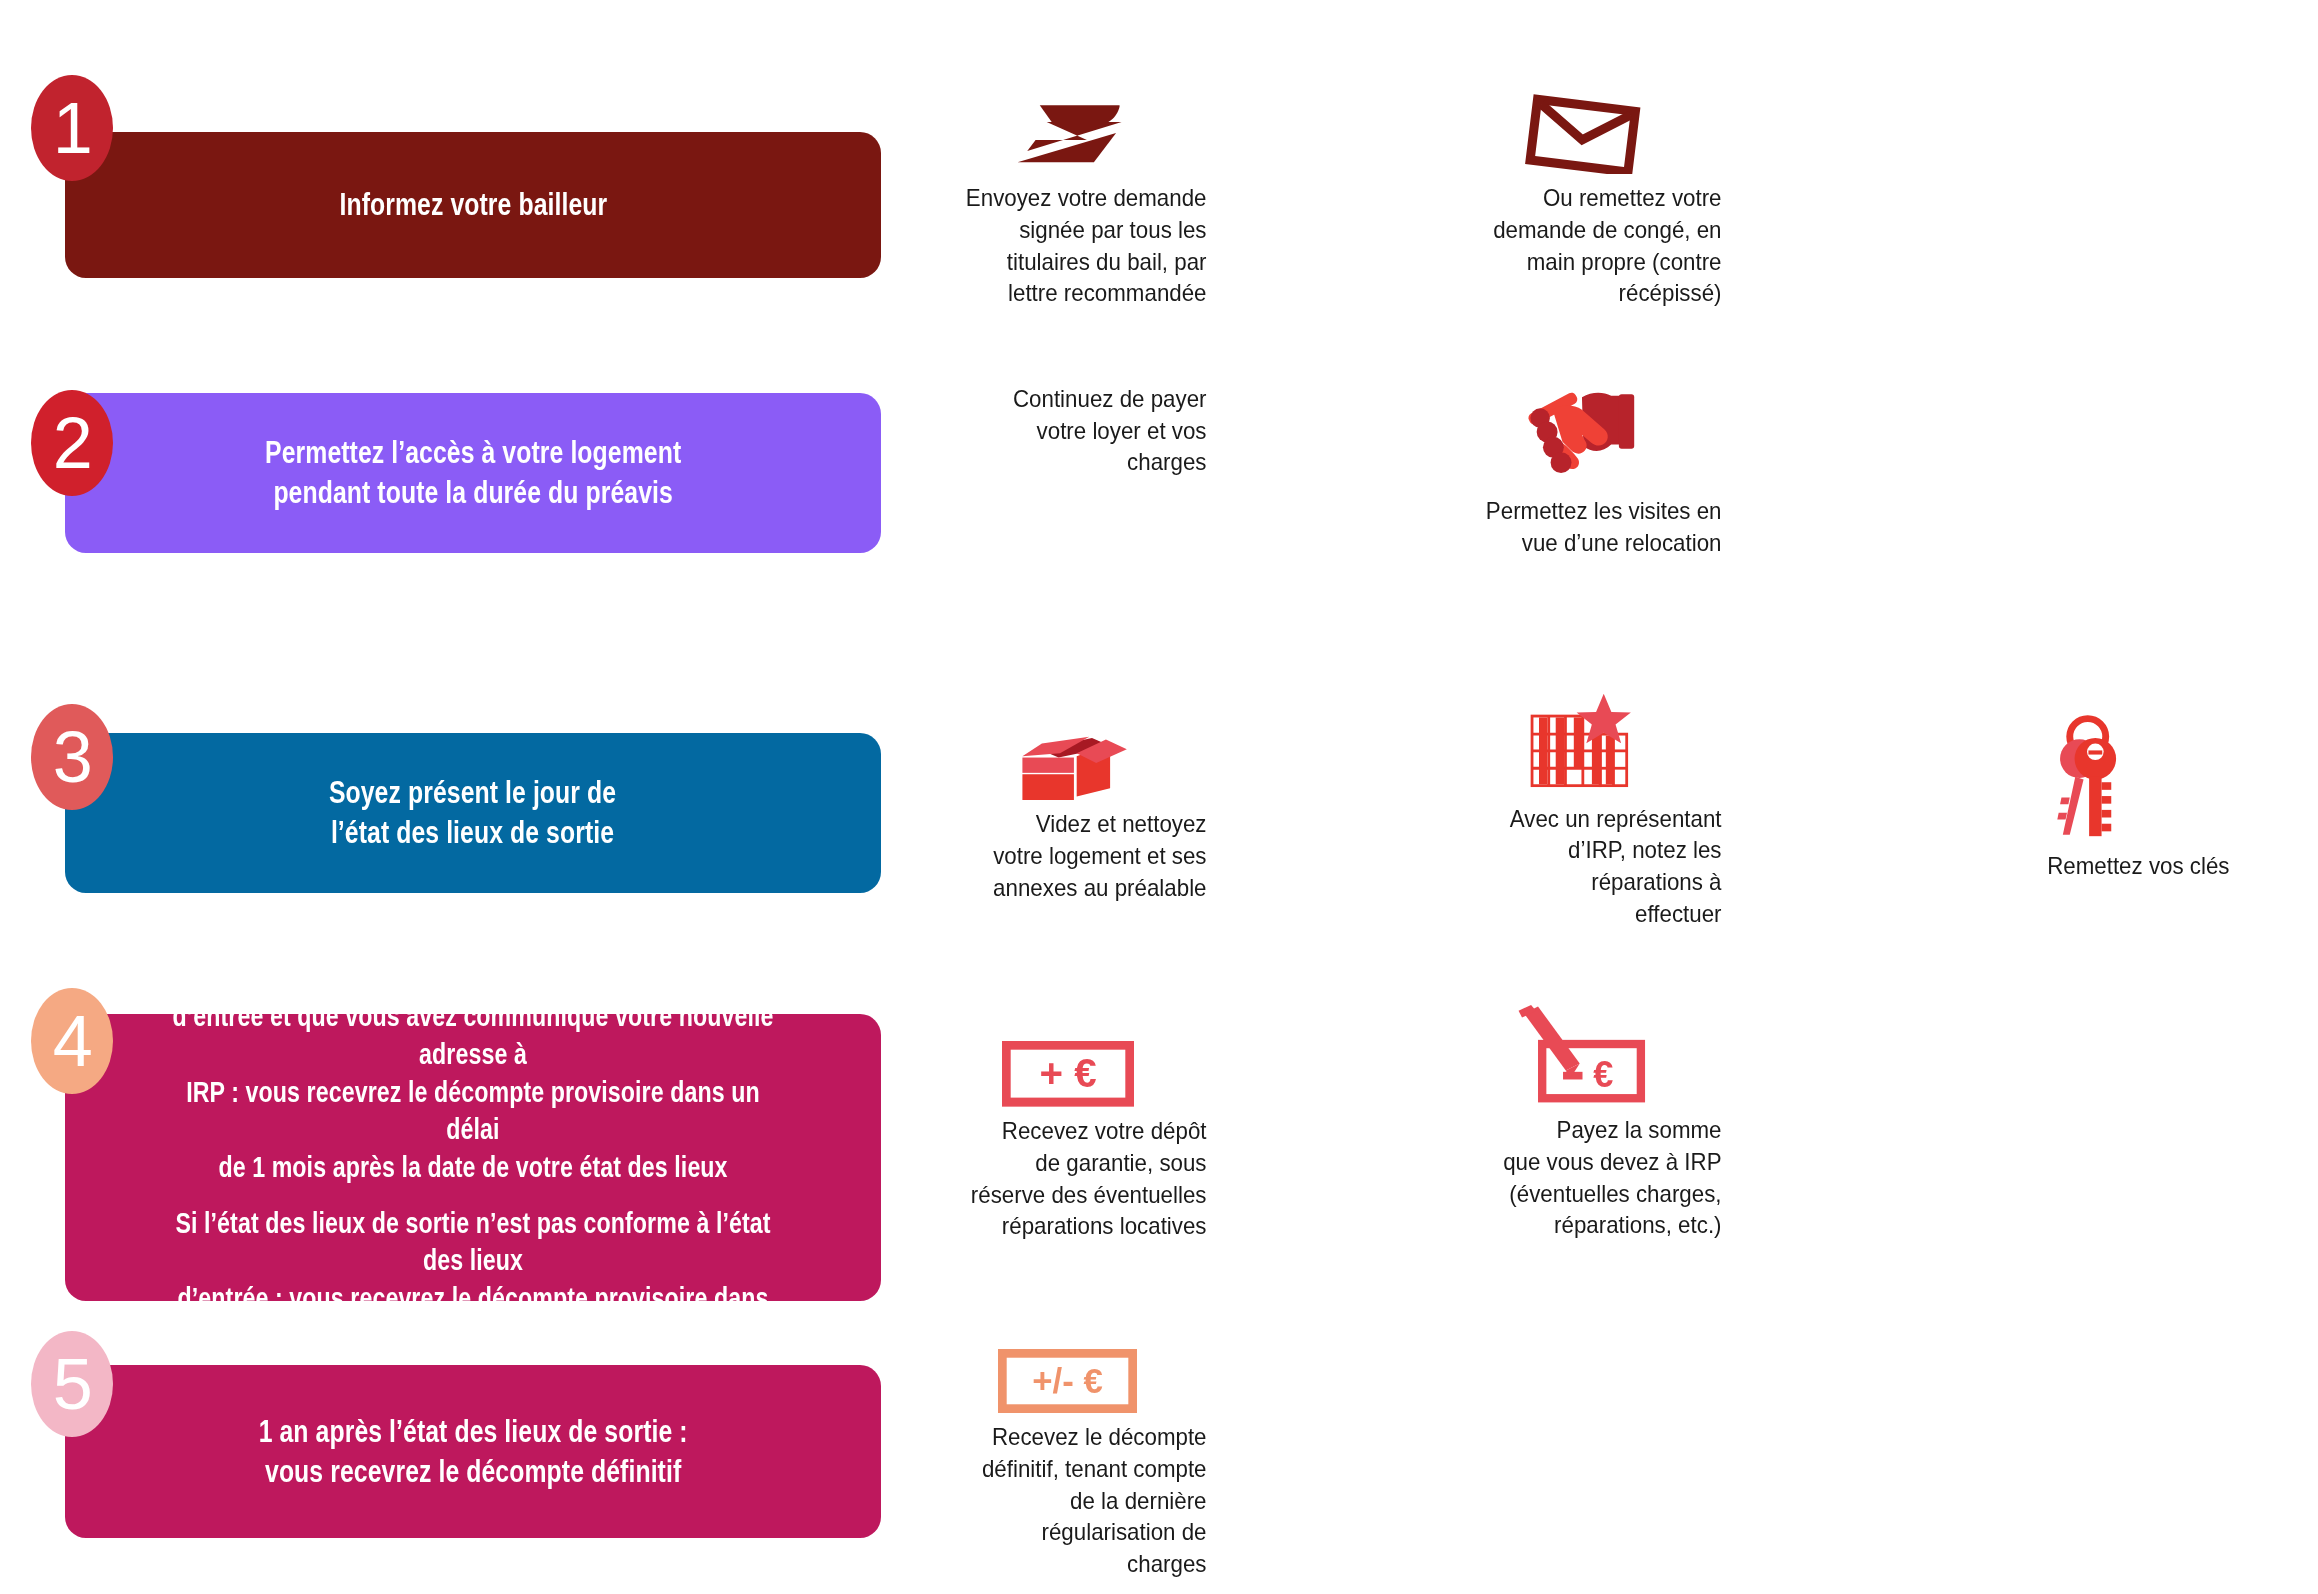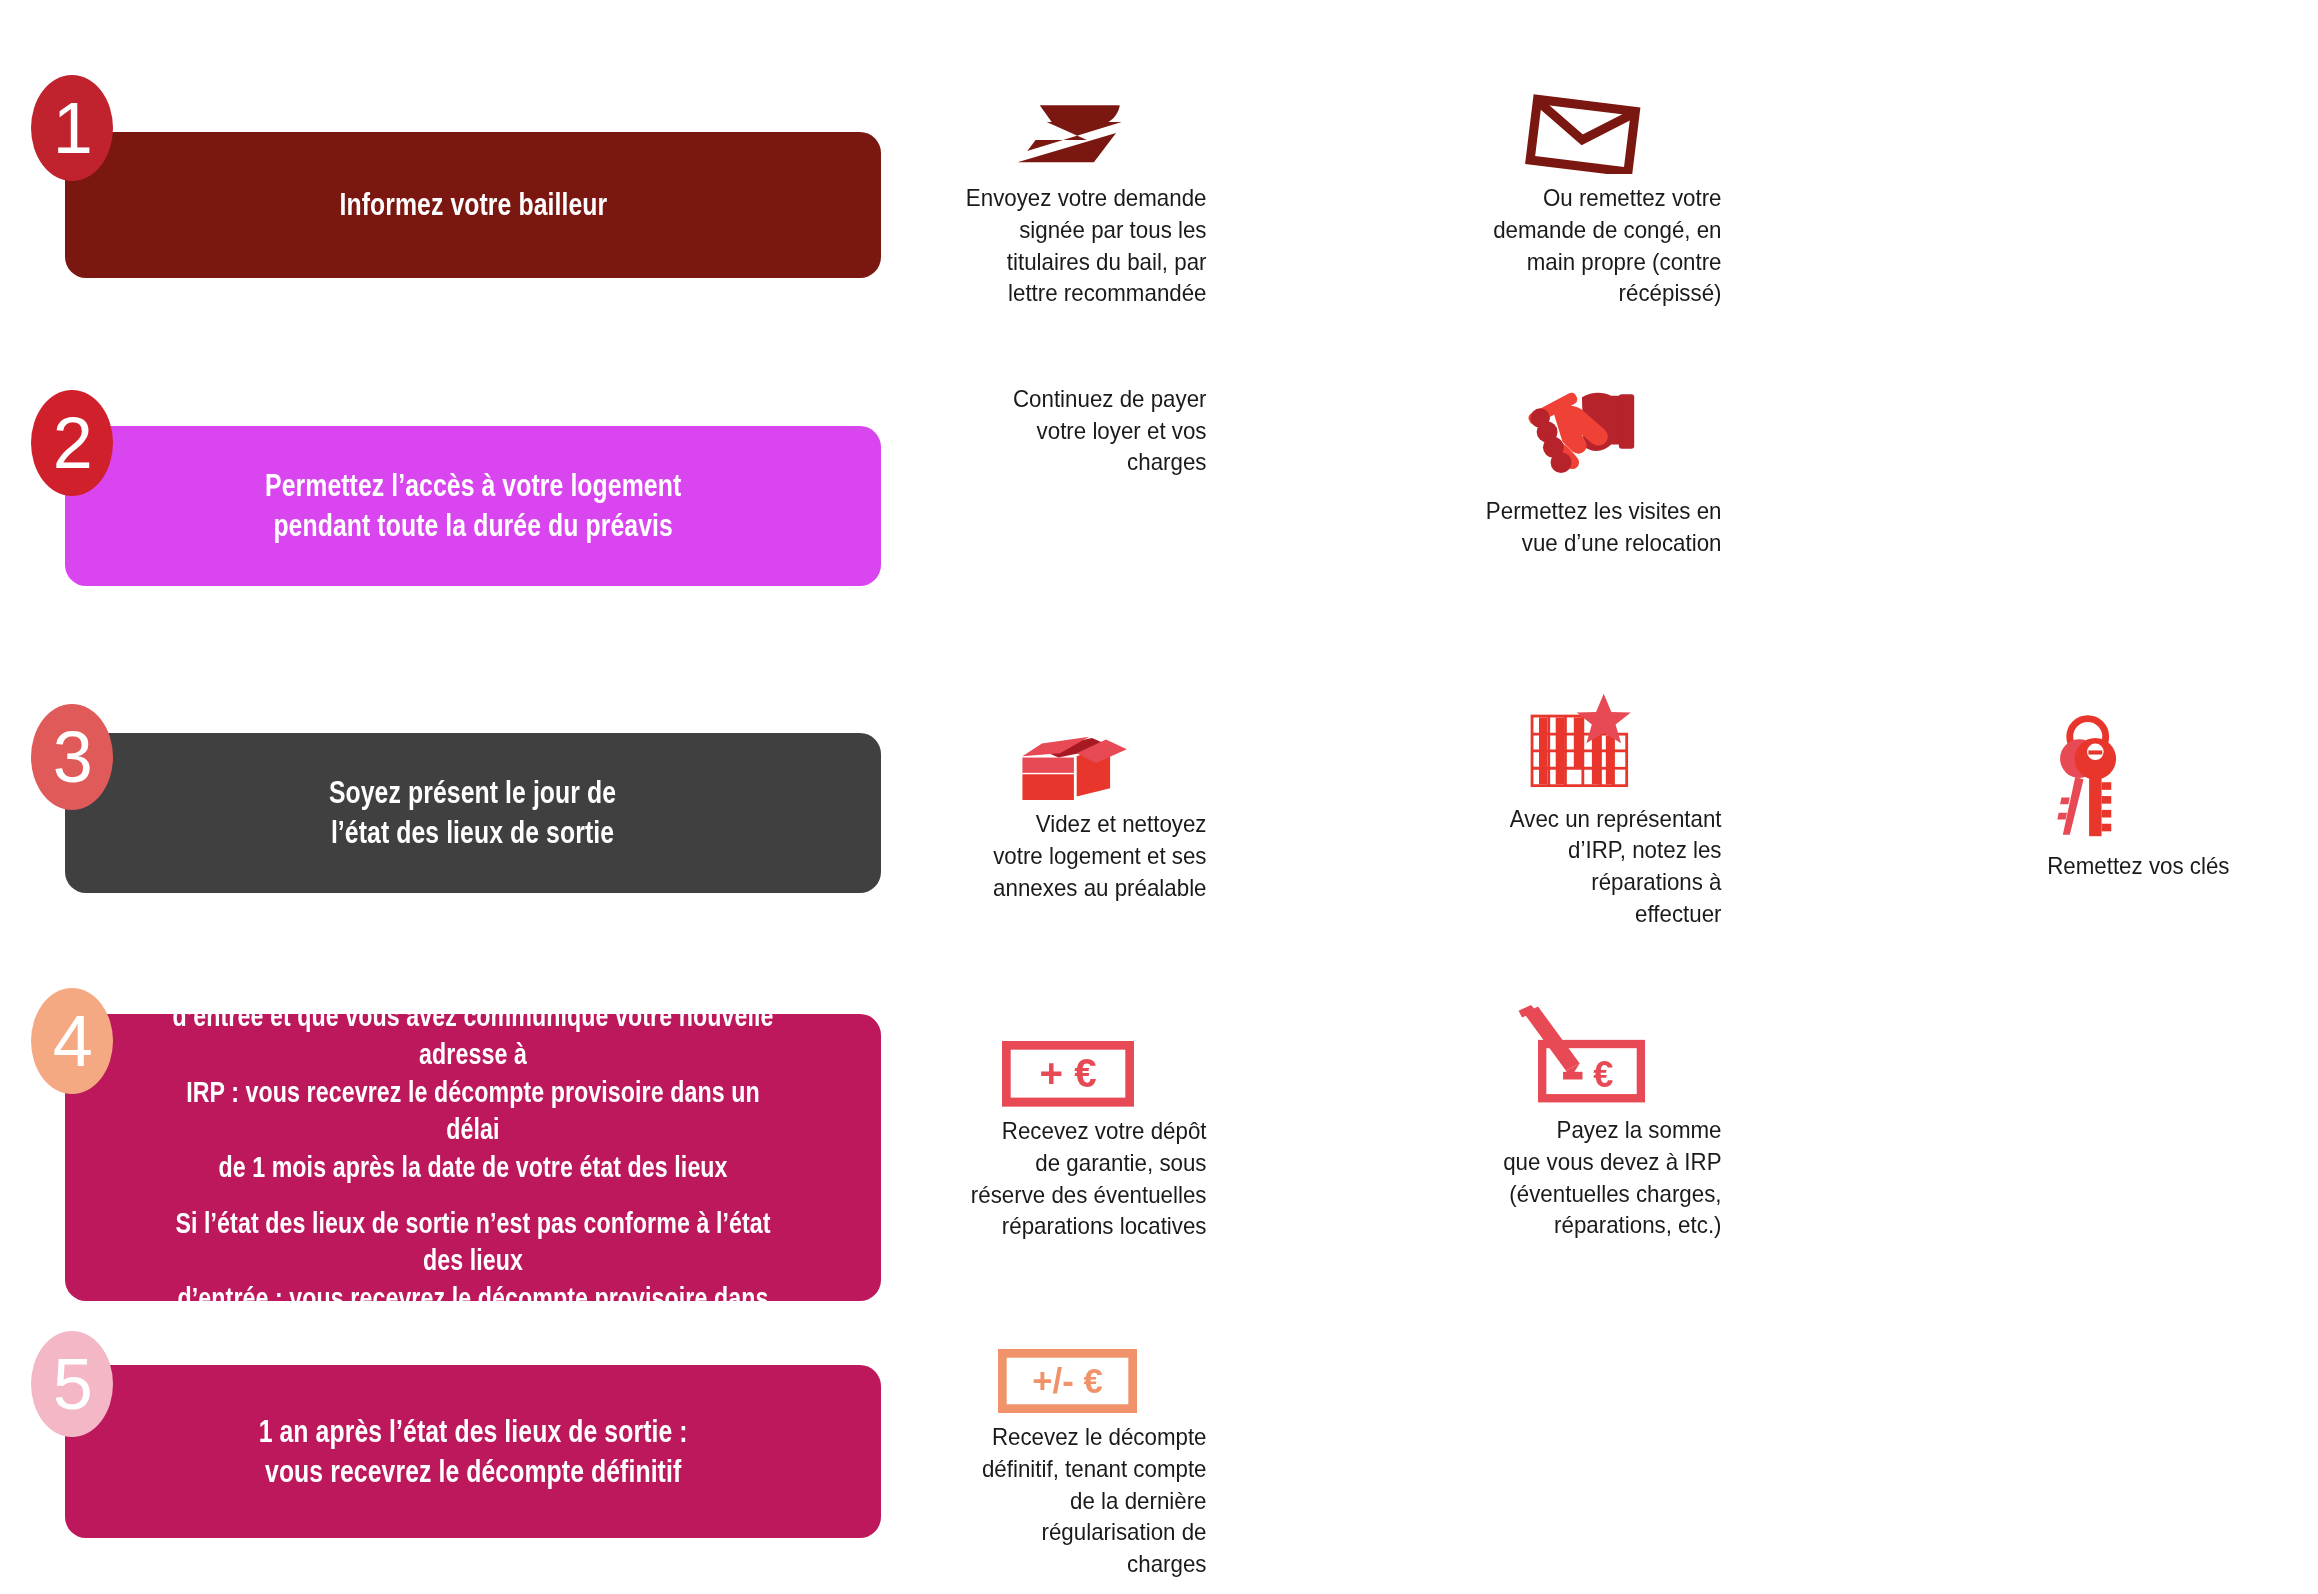--- a/index.html
+++ b/index.html
@@ -138,21 +138,21 @@
       </div>
       <div class="caption" style="white-space:pre-line;">Ou remettez votre
 demande de congé, en
 main propre (contre
 récépissé)</div>
     </div>
   </div>
 
   <div class="step-row" id="row2">
     <div class="badge" style="left:31px;top:21px;background:#d0202c;">2</div>
-    <div class="banner" style="top:57px;height:160px;background:#d946ef;">
+    <div class="banner" style="top:24px;height:160px;background:#8b5cf6;">
       <div class="banner-text">
         <div>Permettez l’accès à votre logement</div>
         <div>pendant toute la durée du préavis</div>
       </div>
     </div>
 
     <div class="cell" style="left:918px;top:14px;">
       <div class="caption" style="white-space:pre-line;">Continuez de payer
 votre loyer et vos
 charges</div>
@@ -177,21 +177,21 @@
           <circle cx="56" cy="110" r="15" fill="#b7232b"></circle>
         </svg>
       </div>
       <div class="caption" style="white-space:pre-line;">Permettez les visites en
 vue d’une relocation</div>
     </div>
   </div>
 
   <div class="step-row" id="row3">
     <div class="badge" style="left:31px;top:8.3px;background:#e05a5a;">3</div>
-    <div class="banner" style="top:37px;height:160px;background:#404040;">
+    <div class="banner" style="top:37px;height:160px;background:#0369a1;">
       <div class="banner-text">
         <div>Soyez présent le jour de</div>
         <div>l’état des lieux de sortie</div>
       </div>
     </div>
 
     <div class="cell" style="left:1433px;top:-5.6px;">
       <div class="icon-wrap">
         <svg class="ic" width="115" height="103" viewBox="0 0 165 148" aria-hidden="true">
 

